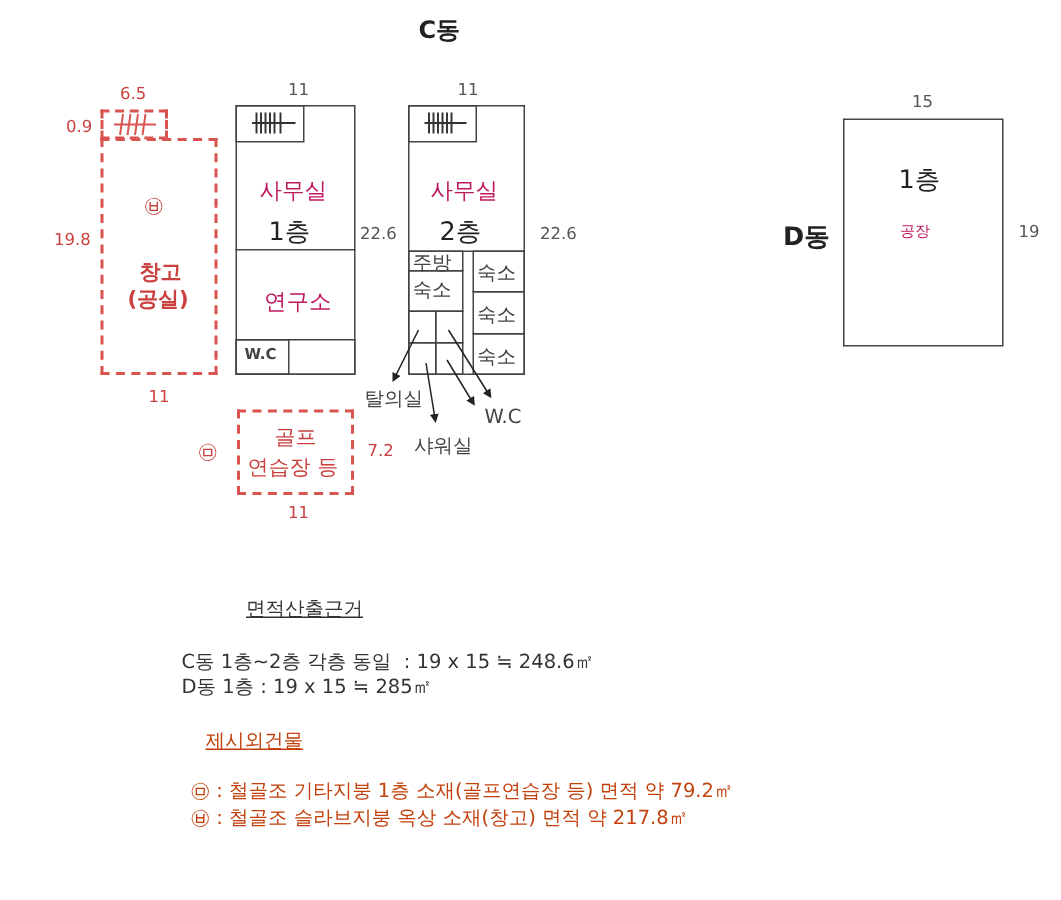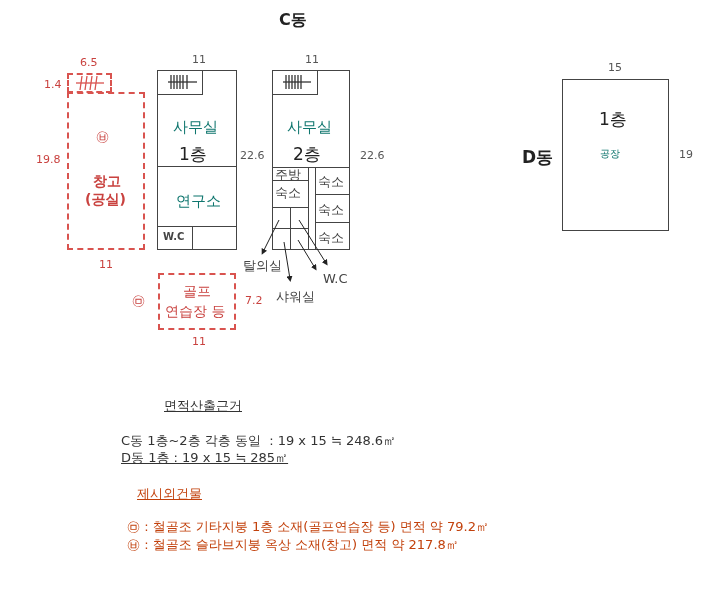--- a/index.html
+++ b/index.html
@@ -3,37 +3,37 @@
 <meta charset="utf-8">
 <style>
   html, body { margin:0; padding:0; }
   body { width:707px; height:600px; background:#ffffff; position:relative; overflow:hidden;
          font-family:"DejaVu Sans", "Liberation Sans", sans-serif; color:#333; }
   .box { position:absolute; border:1.5px solid #444; box-sizing:border-box; }
   .dbox { position:absolute; border:2px dashed #d9534f; box-sizing:border-box; }
   .lbl { position:absolute; white-space:nowrap; }
   .dim { font-size:11px; color:#555; }
   .rdim { font-size:11px; color:#c9423f;text-align:right; }
-  .room { font-size:15px; color:#0f766e; text-align:center; }
+  .room { font-size:15px; color:#be185d; text-align:center; }
   .floor { font-size:17px; font-weight:normal; color:#222; text-align:center; }
   .small { font-size:12px; color:#444; }
   .red { color:#c9423f; }
   .title { font-size:16px; font-weight:bold; color:#222; }
   .u { text-decoration:underline; }
   .txt { font-size:13px; color:#333; }
   .rtxt { font-size:13px; color:#c2410c; }
   svg { position:absolute; left:0; top:0; }
 </style>
 </head>
 <body>
 
 <div class="dbox" style="left:67px;top:73px;width:45px;height:20px;"></div>
 <div class="dbox" style="left:67px;top:92px;width:78px;height:158px;"></div>
 <span class="lbl rdim" style="left:80px;top:56px;">6.5</span>
-<span class="lbl rdim" style="left:44px;top:78px;">1.4</span>
+<span class="lbl rdim" style="left:44px;top:78px;">0.9</span>
 <span class="lbl rdim" style="left:36px;top:153px;">19.8</span>
 <span class="lbl rdim" style="left:99px;top:258px;">11</span>
 <span class="lbl red" style="left:96px;top:128px;font-size:13px;">㉥</span>
 <span class="lbl red" style="left:93px;top:173px;font-size:14px;font-weight:bold;">창고</span>
 <span class="lbl red" style="left:85px;top:191px;font-size:14px;font-weight:bold;">(공실)</span>
 
 <div class="dbox" style="left:158px;top:273px;width:78px;height:57px;"></div>
 <span class="lbl red" style="left:132px;top:292px;font-size:13px;">㉤</span>
 <span class="lbl red" style="left:183px;top:283px;font-size:14px;">골프</span>
 <span class="lbl red" style="left:165px;top:303px;font-size:14px;">연습장 등</span>
@@ -117,17 +117,17 @@
 
 <span class="lbl title" style="left:522px;top:146px;font-size:17px;">D동</span>
 <div class="box" style="left:562px;top:79px;width:107px;height:152px;"></div>
 <span class="lbl dim" style="left:608px;top:61px;">15</span>
 <span class="lbl dim" style="left:679px;top:148px;">19</span>
 <span class="lbl floor" style="left:599px;top:108px;">1층</span>
 <span class="lbl room" style="left:600px;top:147px;font-size:10px;text-align:center;">공장</span>
 
 <span class="lbl txt u" style="left:164px;top:397px;">면적산출근거</span>
 <span class="lbl txt" style="left:121px;top:432px;white-space:pre;">C동 1층~2층 각층 동일  : 19 x 15 ≒ 248.6㎡</span>
-<span class="lbl txt" style="left:121px;top:449px;text-decoration:underline;">D동 1층 : 19 x 15 ≒ 285㎡</span>
+<span class="lbl txt" style="left:121px;top:449px;">D동 1층 : 19 x 15 ≒ 285㎡</span>
 
 <span class="lbl rtxt u" style="left:137px;top:485px;">제시외건물</span>
 <span class="lbl rtxt" style="left:127px;top:518px;">㉤ : 철골조 기타지붕 1층 소재(골프연습장 등) 면적 약 79.2㎡</span>
 <span class="lbl rtxt" style="left:127px;top:536px;">㉥ : 철골조 슬라브지붕 옥상 소재(창고) 면적 약 217.8㎡</span>
 
 </body></html>

